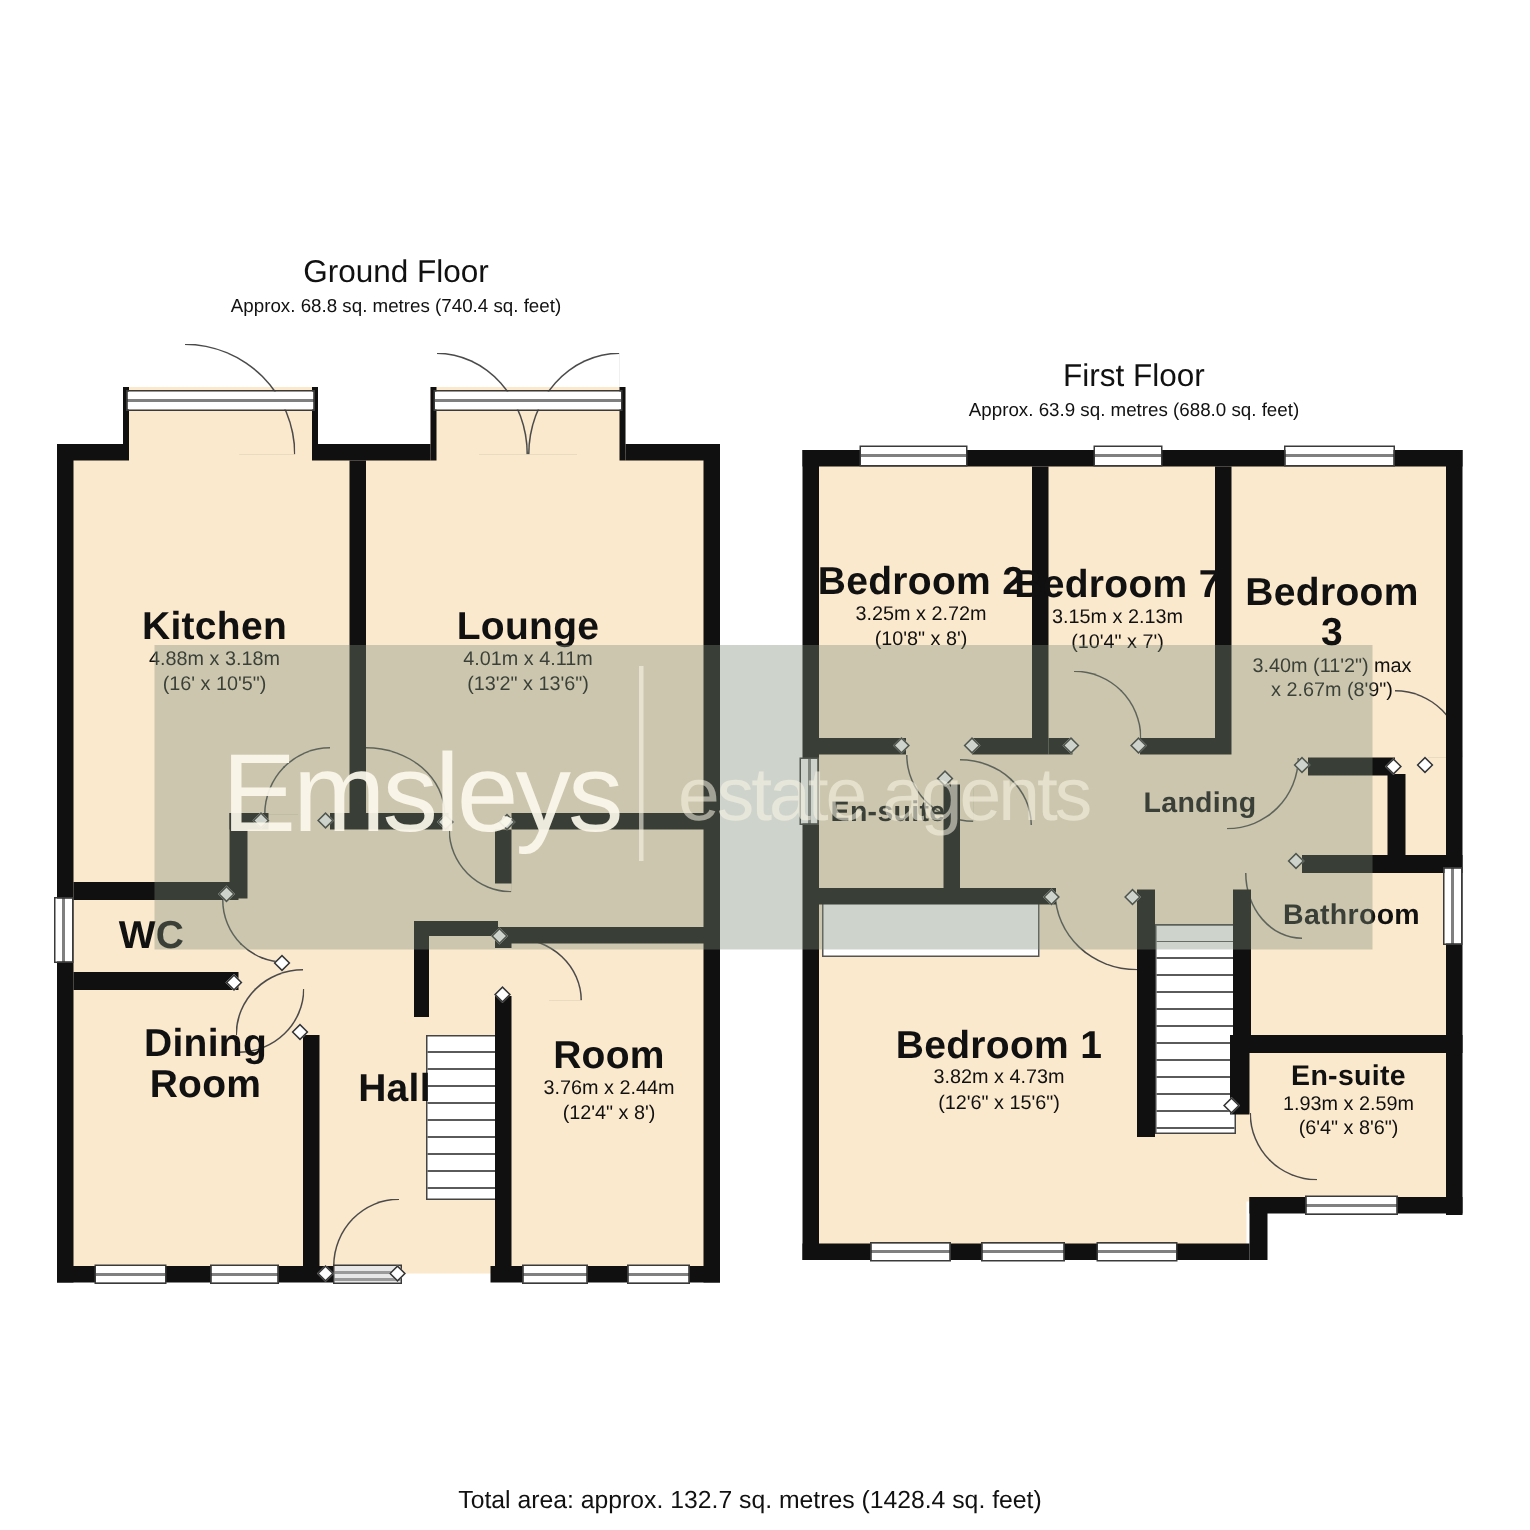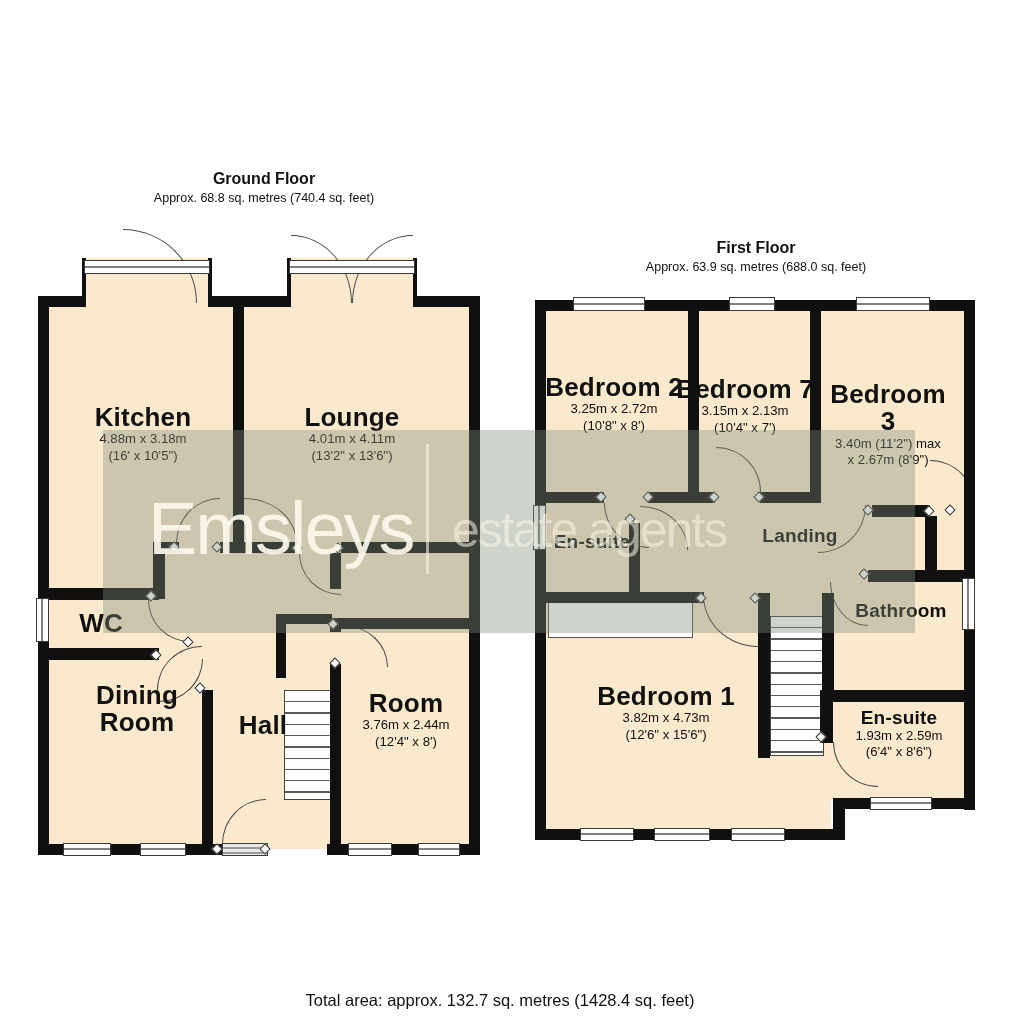--- a/index.html
+++ b/index.html
@@ -21,21 +21,21 @@
           background-image:repeating-linear-gradient(to bottom,transparent 0 10px,#5a5a5a 10px 11.3px);}
   .wardrobe{position:absolute;background:#fff;border:1.3px solid #555;box-sizing:border-box;z-index:6;}
   .jamb{position:absolute;width:8px;height:8px;background:#fff;border:1px solid #333;box-sizing:border-box;
         transform:rotate(45deg);z-index:16;}
   
   .room-label{position:absolute;transform:translateX(-50%);text-align:center;z-index:40;line-height:1.2;}
   .room-name{font-weight:bold;font-size:26px;letter-spacing:.2px;line-height:1.05;}
   .room-dims{font-size:13.2px;line-height:1.25;}
   .wrap{width:120px;}
   .floor-title{position:absolute;transform:translateX(-50%);text-align:center;z-index:40;}
-  .title-main{font-size:16px;font-weight:bold;}
+  .title-main{font-size:21px;font-weight:normal;}
   .title-sub{font-size:12.5px;margin-top:3px;}
   .footer-text{position:absolute;left:500px;top:991px;transform:translateX(-50%);
                font-size:16.5px;z-index:40;white-space:nowrap;}
   
   .wm-band{position:absolute;left:103px;top:430px;width:812px;height:203px;
            background:rgba(125,143,120,0.38);z-index:60;pointer-events:none;overflow:hidden;}
   .wm-brand{position:absolute;left:45px;top:50%;transform:translateY(-54%);
             font-size:74px;letter-spacing:-2px;color:rgba(252,247,235,0.92);white-space:nowrap;}
   .wm-div{position:absolute;left:323px;top:14px;width:3px;height:130px;background:rgba(250,245,230,0.6);}
   .wm-suffix{position:absolute;left:349px;top:50%;transform:translateY(-54%);

